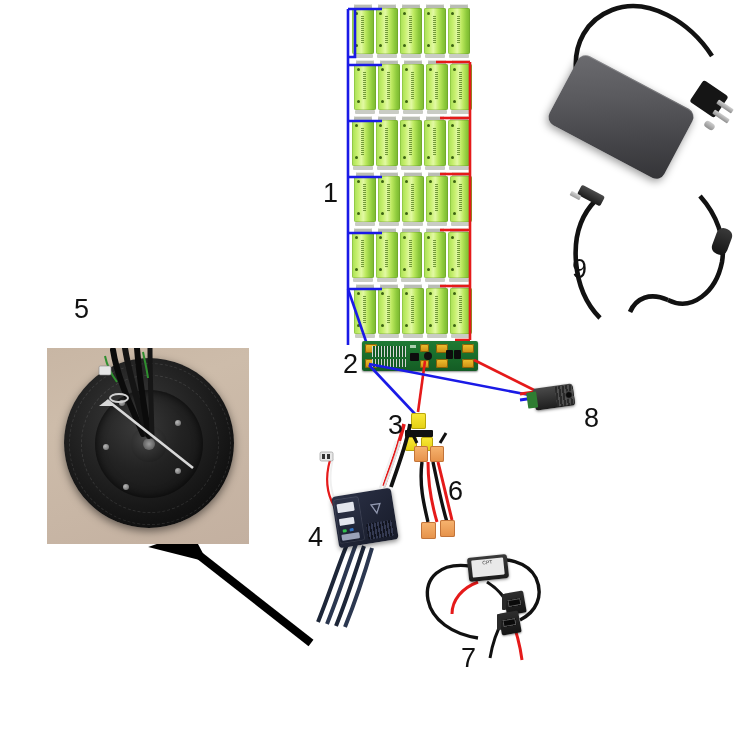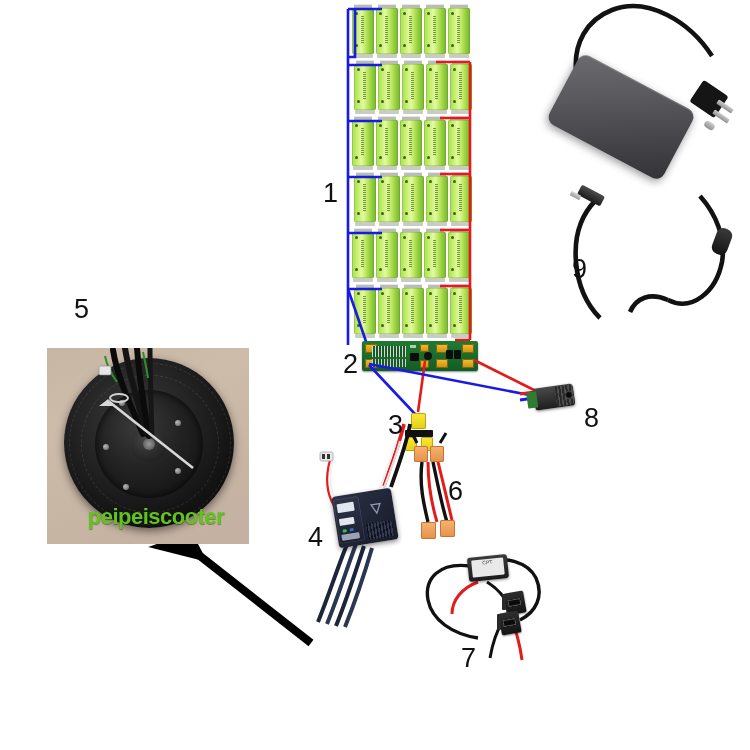--- a/index.html
+++ b/index.html
@@ -510,21 +510,20 @@
       <path d="M78,0 C82,26 90,52 100,86" fill="none" stroke="#141414" stroke-width="6" stroke-linecap="round"></path>
       <path d="M90,0 C92,26 96,54 102,88" fill="none" stroke="#0b0b0b" stroke-width="6" stroke-linecap="round"></path>
       <path d="M103,0 C103,26 104,54 105,88" fill="none" stroke="#161616" stroke-width="5" stroke-linecap="round"></path>
       <path d="M58,8 C60,18 64,26 70,34" fill="none" stroke="#2f8f2f" stroke-width="2"></path>
       <path d="M96,4 C98,14 100,22 101,30" fill="none" stroke="#2f8f2f" stroke-width="2"></path>
       <rect x="52" y="18" width="12" height="9" rx="1.5" fill="#e6e6e6" stroke="#888" stroke-width=".6"></rect>
       <path d="M60,52 L146,120" stroke="#d8d8d8" stroke-width="2.6"></path>
       <path d="M60,52 L52,58 L68,58 Z" fill="#d8d8d8"></path>
       <ellipse cx="72" cy="50" rx="9" ry="4" fill="none" stroke="#cfcfcf" stroke-width="2"></ellipse>
     </svg>
-    <div id="wm">peipeiscooter</div>
   </div>
 
   <svg class="layer" width="750" height="750">
     <path d="M470,566 C440,562 424,578 428,600 C432,620 452,634 478,638" fill="none" stroke="#111" stroke-width="3.4"></path>
     <path d="M481,561 C506,556 528,562 536,578 C544,596 536,612 520,620" fill="none" stroke="#111" stroke-width="3.4"></path>
     <path d="M478,582 C462,588 452,600 452,614" fill="none" stroke="#e51a1a" stroke-width="3"></path>
     <path d="M487,582 C500,590 508,600 510,614" fill="none" stroke="#111" stroke-width="3.2"></path>
     <path d="M510,614 C516,630 520,644 522,660" fill="none" stroke="#e51a1a" stroke-width="3"></path>
     <path d="M504,618 C496,632 492,646 490,658" fill="none" stroke="#111" stroke-width="3"></path>
   </svg>

